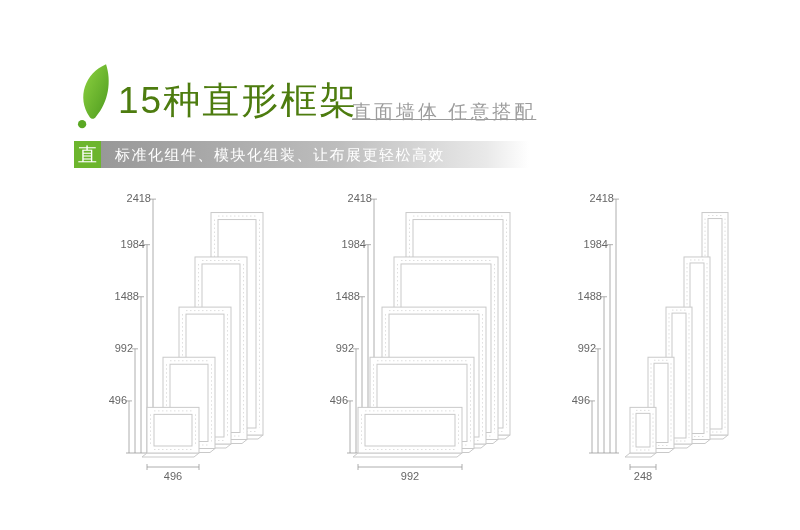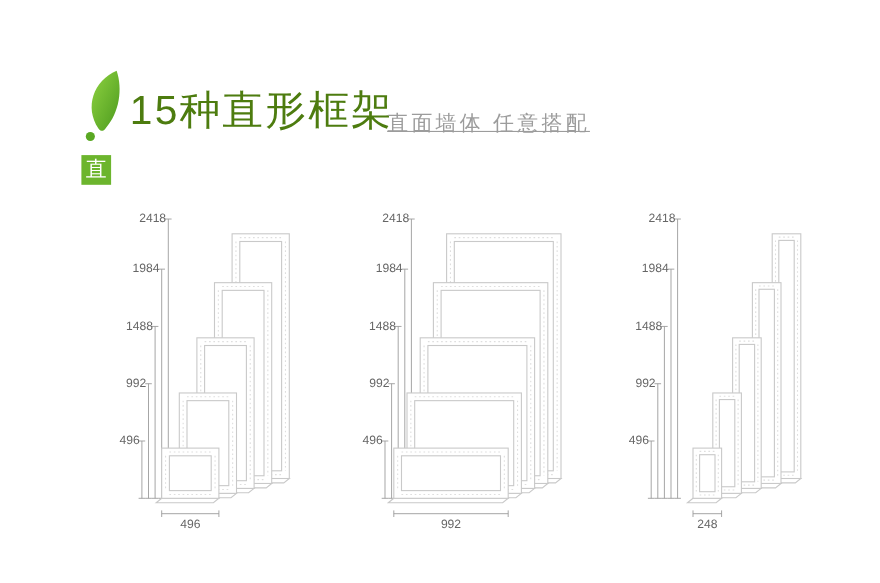--- a/index.html
+++ b/index.html
@@ -46,20 +46,21 @@
       </linearGradient>
     </defs>
     <path d="M37,2 C14,12 5,38 19,59 C21,62 24,62 26,59 C40,43 43,20 37,2 Z" fill="url(#leafGrad)"></path>
     <circle cx="11" cy="67" r="4.5" fill="#5aa823"></circle>
   </svg>
 
   <div class="title">15种直形框架</div>
   <div class="subtitle">直面墙体 任意搭配</div>
 
   <div class="badge">直</div>
+  <div class="banner">标准化组件、模块化组装、让布展更轻松高效</div>
 
   <div class="diagrams">
     <svg class="diagram g1" viewBox="0 0 235 312">
         <line x1="44" y1="220.92000000000002" x2="44" y2="273" stroke="#9a9a9a" stroke-width="0.8"></line>
         <line x1="41" y1="220.92000000000002" x2="47" y2="220.92000000000002" stroke="#9a9a9a" stroke-width="0.8"></line>
         <line x1="41" y1="273" x2="47" y2="273" stroke="#9a9a9a" stroke-width="0.8"></line>
         <text x="42" y="223.92000000000002" text-anchor="end" font-size="11" fill="#666666">496</text>
         <line x1="50" y1="168.84" x2="50" y2="273" stroke="#9a9a9a" stroke-width="0.8"></line>
         <line x1="47" y1="168.84" x2="53" y2="168.84" stroke="#9a9a9a" stroke-width="0.8"></line>
         <line x1="47" y1="273" x2="53" y2="273" stroke="#9a9a9a" stroke-width="0.8"></line>

